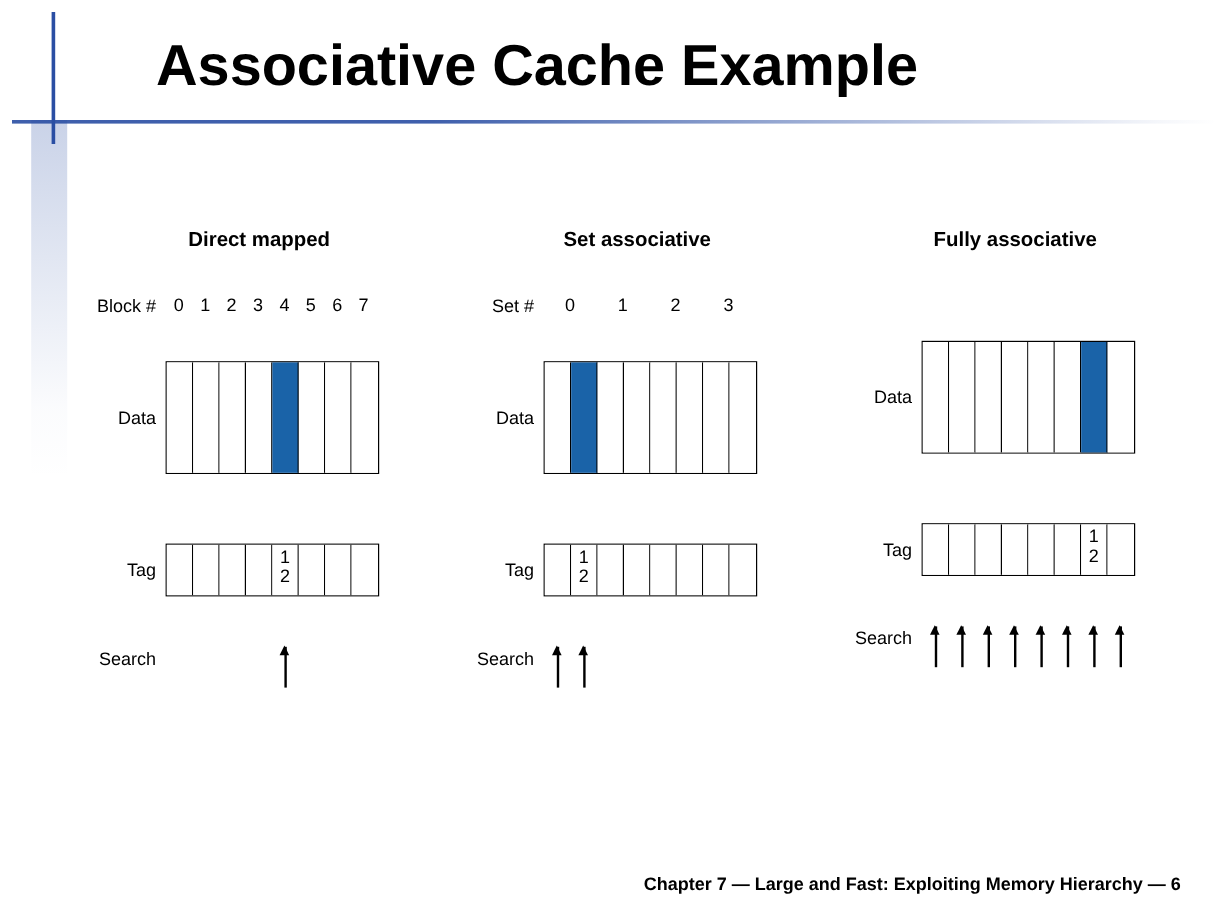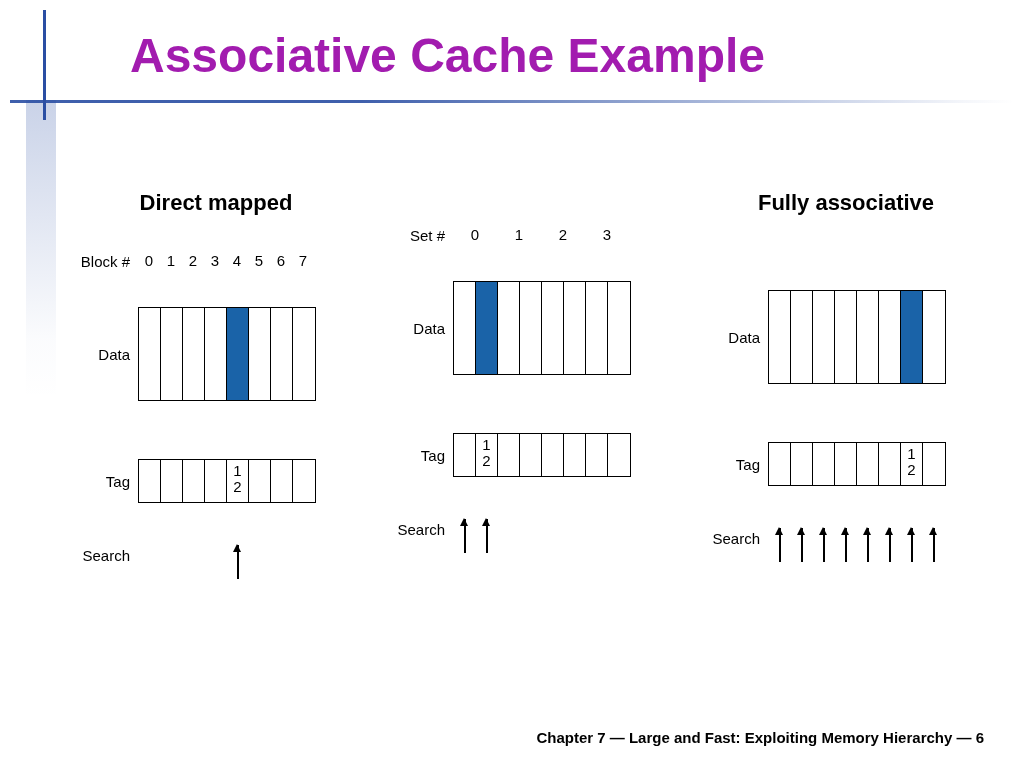--- a/index.html
+++ b/index.html
@@ -31,21 +31,21 @@
     width: 3px;
     height: 110px;
     background: #2a4ea3;
   }
   .title-text {
     position: absolute;
     left: 85px;
     top: 20px;
     font-size: 48px;
     font-weight: 700;
-    color: #a21caf;
+    color: #000000;
     letter-spacing: 0px;
   }
   .title-rule-h {
     position: absolute;
     left: 10px;
     top: 100px;
     width: 1004px;
     height: 3px;
     background: linear-gradient(to right, rgba(42,78,163,0.9) 0%, rgba(42,78,163,0.9) 35%, rgba(42,78,163,0.05) 95%, rgba(42,78,163,0) 100%);
   }
@@ -64,21 +64,21 @@
     width: 930px;
     display: flex;
     justify-content: space-between;
   }
   .diagram {
     width: 300px;
     text-align: center;
   }
   .dia-title {
     font-weight: 700;
-    font-size: 22px;
+    font-size: 17px;
     margin-bottom: 18px;
   }
   .row {
     display: flex;
     align-items: center;
     margin-bottom: 4px;
     margin-top: 36px;
   }
   .row-label {
     width: 64px;
@@ -202,20 +202,21 @@
           </div>
         </div>
         <div class="row" style="align-items: flex-start;">
           <div class="row-label" style="padding-top: 8px;">Search</div>
           <div class="arrows" style="width: 176px;">
             <div class="arrow" style="left: 99px; height: 34px;"></div>
           </div>
         </div>
       </div>
       <div class="diagram">
+        <div class="dia-title">Set associative</div>
         <div class="row">
           <div class="row-label">Set #</div>
           <div class="header-nums" style="width: 176px;">
             <div class="hn" style="width: 44px;">0</div>
             <div class="hn" style="width: 44px;">1</div>
             <div class="hn" style="width: 44px;">2</div>
             <div class="hn" style="width: 44px;">3</div>
           </div>
         </div>
         <div class="row">

